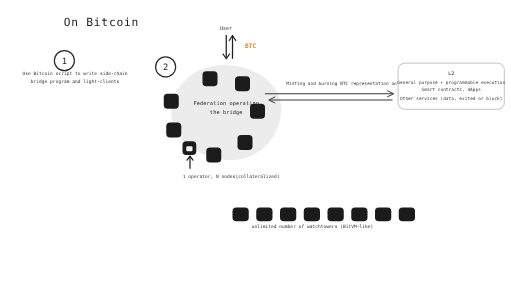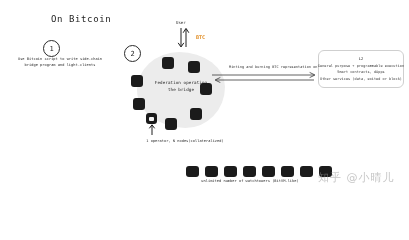--- a/index.html
+++ b/index.html
@@ -183,15 +183,14 @@
     <div class="wt"></div>
     <div class="wt"></div>
     <div class="wt"></div>
     <div class="wt"></div>
     <div class="wt"></div>
     <div class="wt"></div>
   </div>
 
   <div class="abs caption" style="left:160px;top:179px;width:180px;">unlimited number of watchtowers (BitVM-like)</div>
 
-  <div class="abs watermark" style="left:318px;top:170px;">知乎 @小晴儿</div>
 
 </div>
 
 </body></html>

